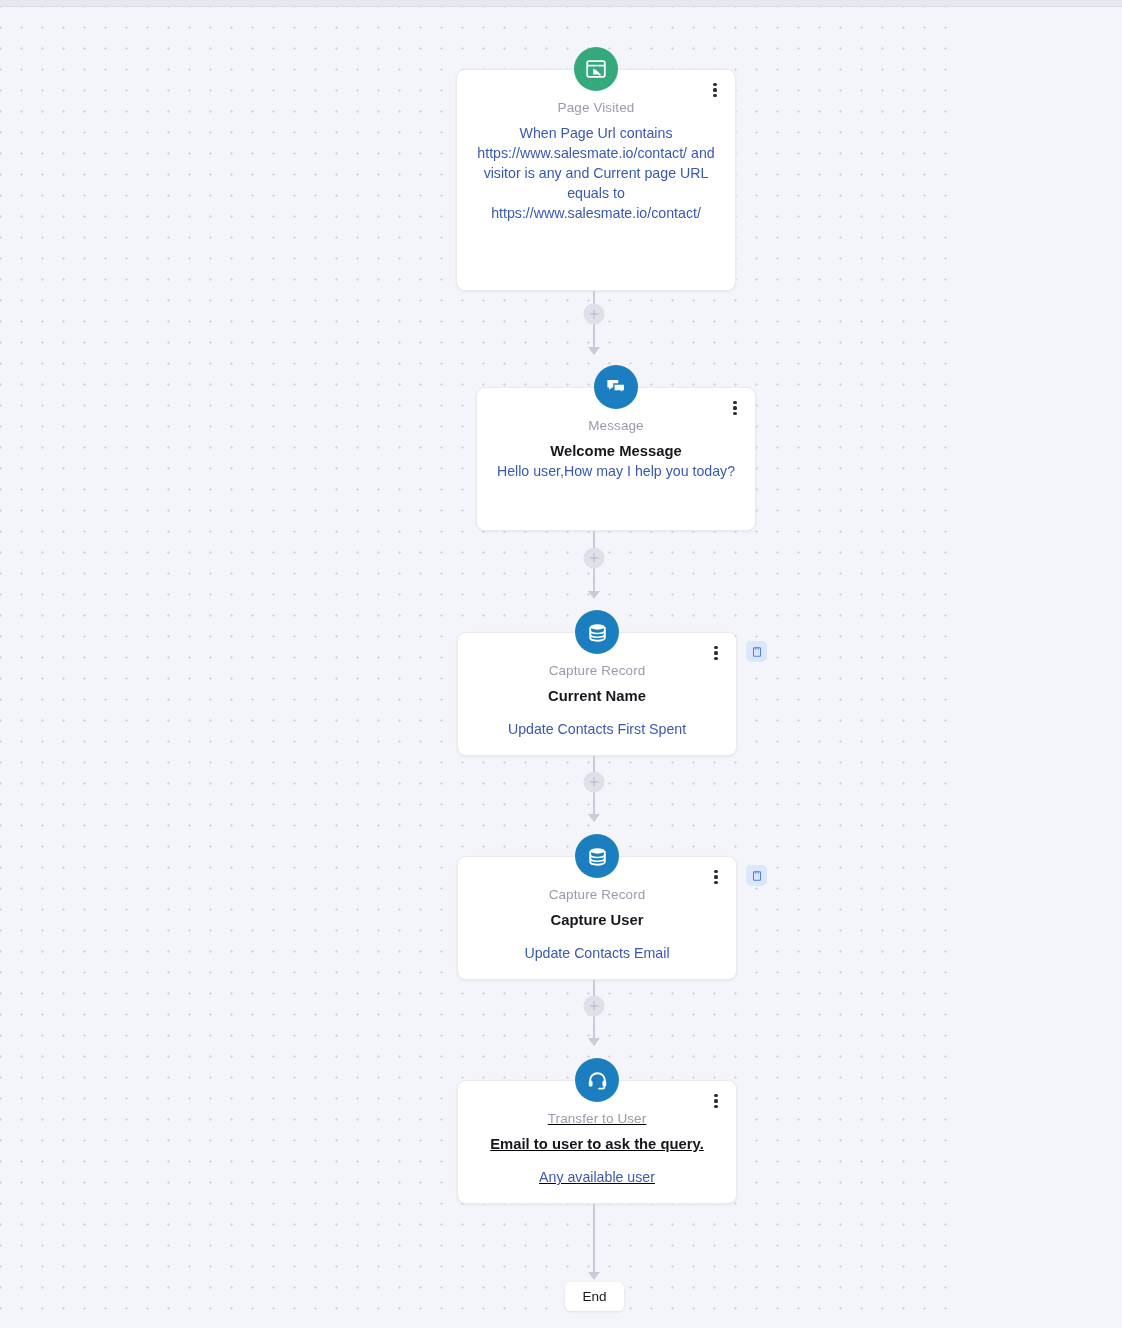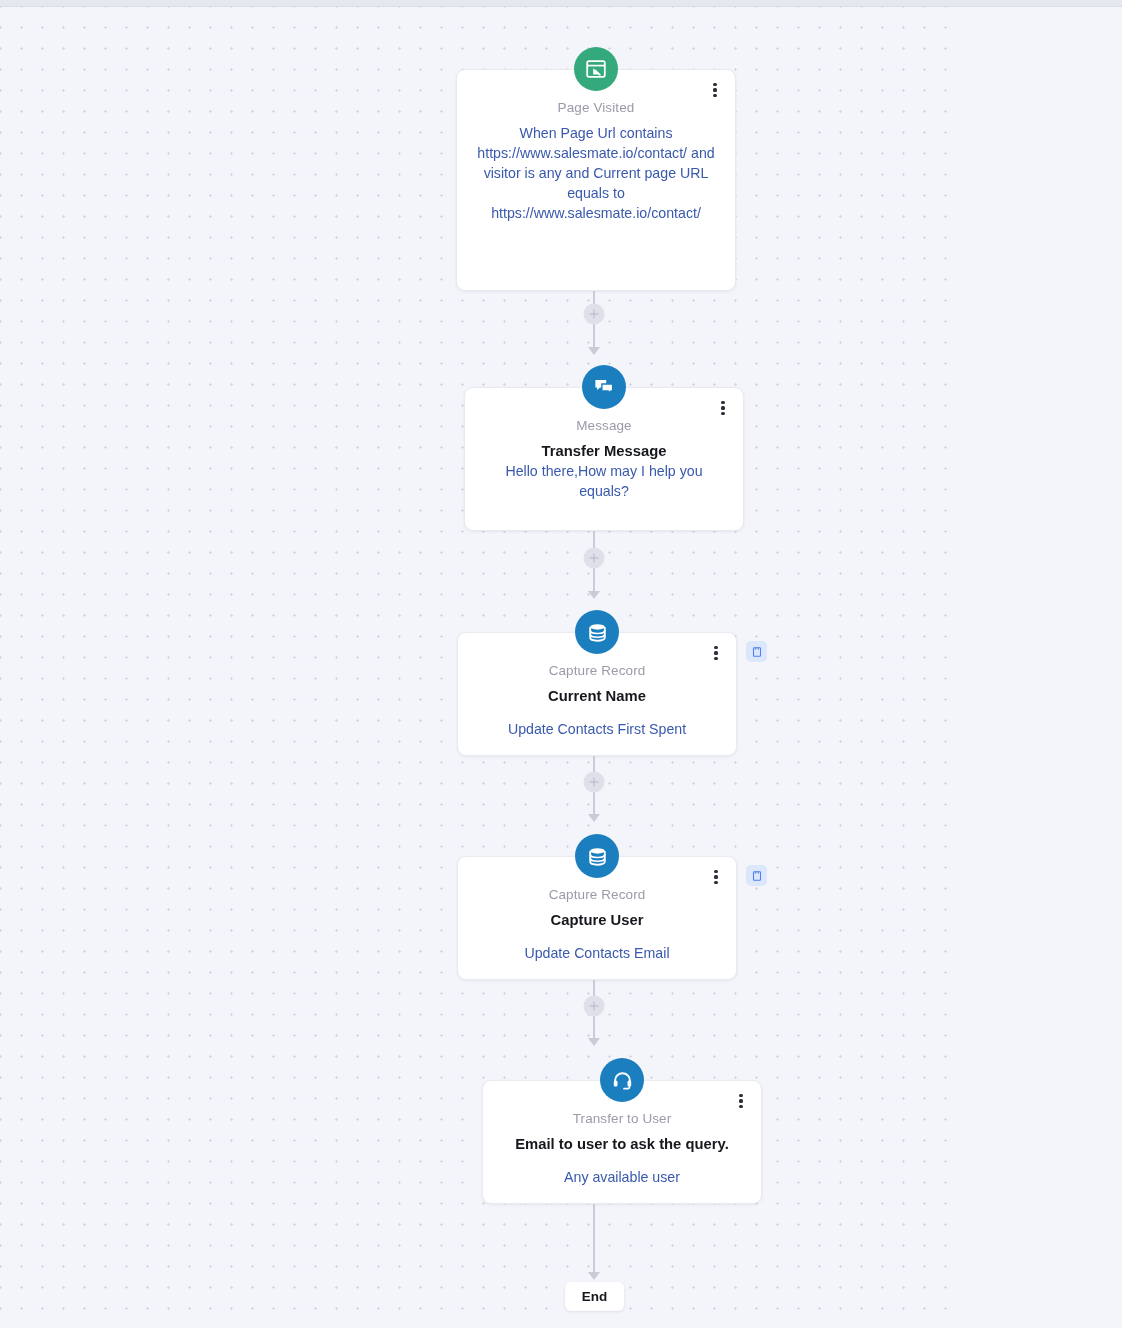--- a/index.html
+++ b/index.html
@@ -172,21 +172,21 @@
     top: 1275px;
     width: 59px;
     height: 29px;
     background: #ffffff;
     border-radius: 6px;
     box-shadow: 0 1px 3px rgba(30,40,80,.10);
     display: flex;
     align-items: center;
     justify-content: center;
     font-size: 13.5px;
-    font-weight: bold;
+    font-weight: normal;
     color: #16181d;
   }
 </style>
 </head>
 <body>
 
 <div id="topbar"></div>
 
 <div id="canvas">
 
@@ -207,36 +207,36 @@
     <div class="node-inner">
       <div class="node-type">Page Visited</div>
       <div class="node-desc">When Page Url contains https://www.salesmate.io/contact/ and visitor is any and Current page URL equals to https://www.salesmate.io/contact/</div>
     </div>
   </div>
 
   <div class="connector" style="top:284px; height:56px;"></div>
   <div class="conn-plus" style="top:307px;"></div>
   <div class="conn-arrow" style="top:340px;"></div>
 
-  <div class="node" style="left:464px; top:380px; width:280px; height:144px;">
+  <div class="node" style="left:476px; top:380px; width:280px; height:144px;">
     <div class="node-icon blue">
       <svg width="24" height="24" viewBox="0 0 24 24" fill="none">
         <path d="M3.4 5.1H14.2V12.6H8.0L5.2 15.0V12.6H3.4V5.1Z" fill="#ffffff"></path>
         <path d="M9.9 9.0H20.6V16.0H18.9V18.3L16.2 16.0H9.9V9.0Z" fill="#ffffff" stroke="#1b7fbf" stroke-width="1.4"></path>
       </svg>
     </div>
     <div class="kebab">
       <i></i>
       <i></i>
       <i></i>
     </div>
     <div class="node-inner">
       <div class="node-type">Message</div>
-      <div class="node-title">Transfer Message</div>
-      <div class="node-desc">Hello there,How may I help you equals?</div>
+      <div class="node-title">Welcome Message</div>
+      <div class="node-desc">Hello user,How may I help you today?</div>
     </div>
   </div>
 
   <div class="connector" style="top:524px; height:60px;"></div>
   <div class="conn-plus" style="top:551px;"></div>
   <div class="conn-arrow" style="top:584px;"></div>
 
   <div class="node" style="left:457px; top:625px; width:280px; height:124px;">
     <div class="node-icon blue">
       <svg width="23" height="23" viewBox="0 0 24 24" fill="none">
@@ -292,21 +292,21 @@
     <svg width="12" height="12" viewBox="0 0 24 24" fill="none">
       <rect x="5" y="3.5" width="14" height="17" rx="1.6" stroke="#4d80f0" stroke-width="2.1"></rect>
       <path d="M9.3 3.5V6.4M14.7 3.5V6.4" stroke="#4d80f0" stroke-width="2.1" stroke-linecap="round"></path>
     </svg>
   </div>
 
   <div class="connector" style="top:973px; height:58px;"></div>
   <div class="conn-plus" style="top:999px;"></div>
   <div class="conn-arrow" style="top:1031px;"></div>
 
-  <div class="node" style="left:482px; top:1073px; width:280px; height:124px;">
+  <div class="node" style="left:457px; top:1073px; width:280px; height:124px;text-decoration:underline;">
     <div class="node-icon blue">
       <svg width="23" height="23" viewBox="0 0 24 24" fill="none">
         <path d="M4.2 14.2V12.2C4.2 7.9 7.7 4.4 12 4.4C16.3 4.4 19.8 7.9 19.8 12.2V14.2" stroke="#ffffff" stroke-width="2" stroke-linecap="round" fill="none"></path>
         <rect x="2.9" y="12.1" width="3.9" height="6.2" rx="1.6" fill="#ffffff"></rect>
         <rect x="17.2" y="12.1" width="3.9" height="6.2" rx="1.6" fill="#ffffff"></rect>
         <path d="M19.2 18.3V19.0C19.2 20.0 18.4 20.5 17.5 20.5H13.6" stroke="#ffffff" stroke-width="1.8" stroke-linecap="round" fill="none"></path>
       </svg>
     </div>
     <div class="kebab">
       <i></i>

